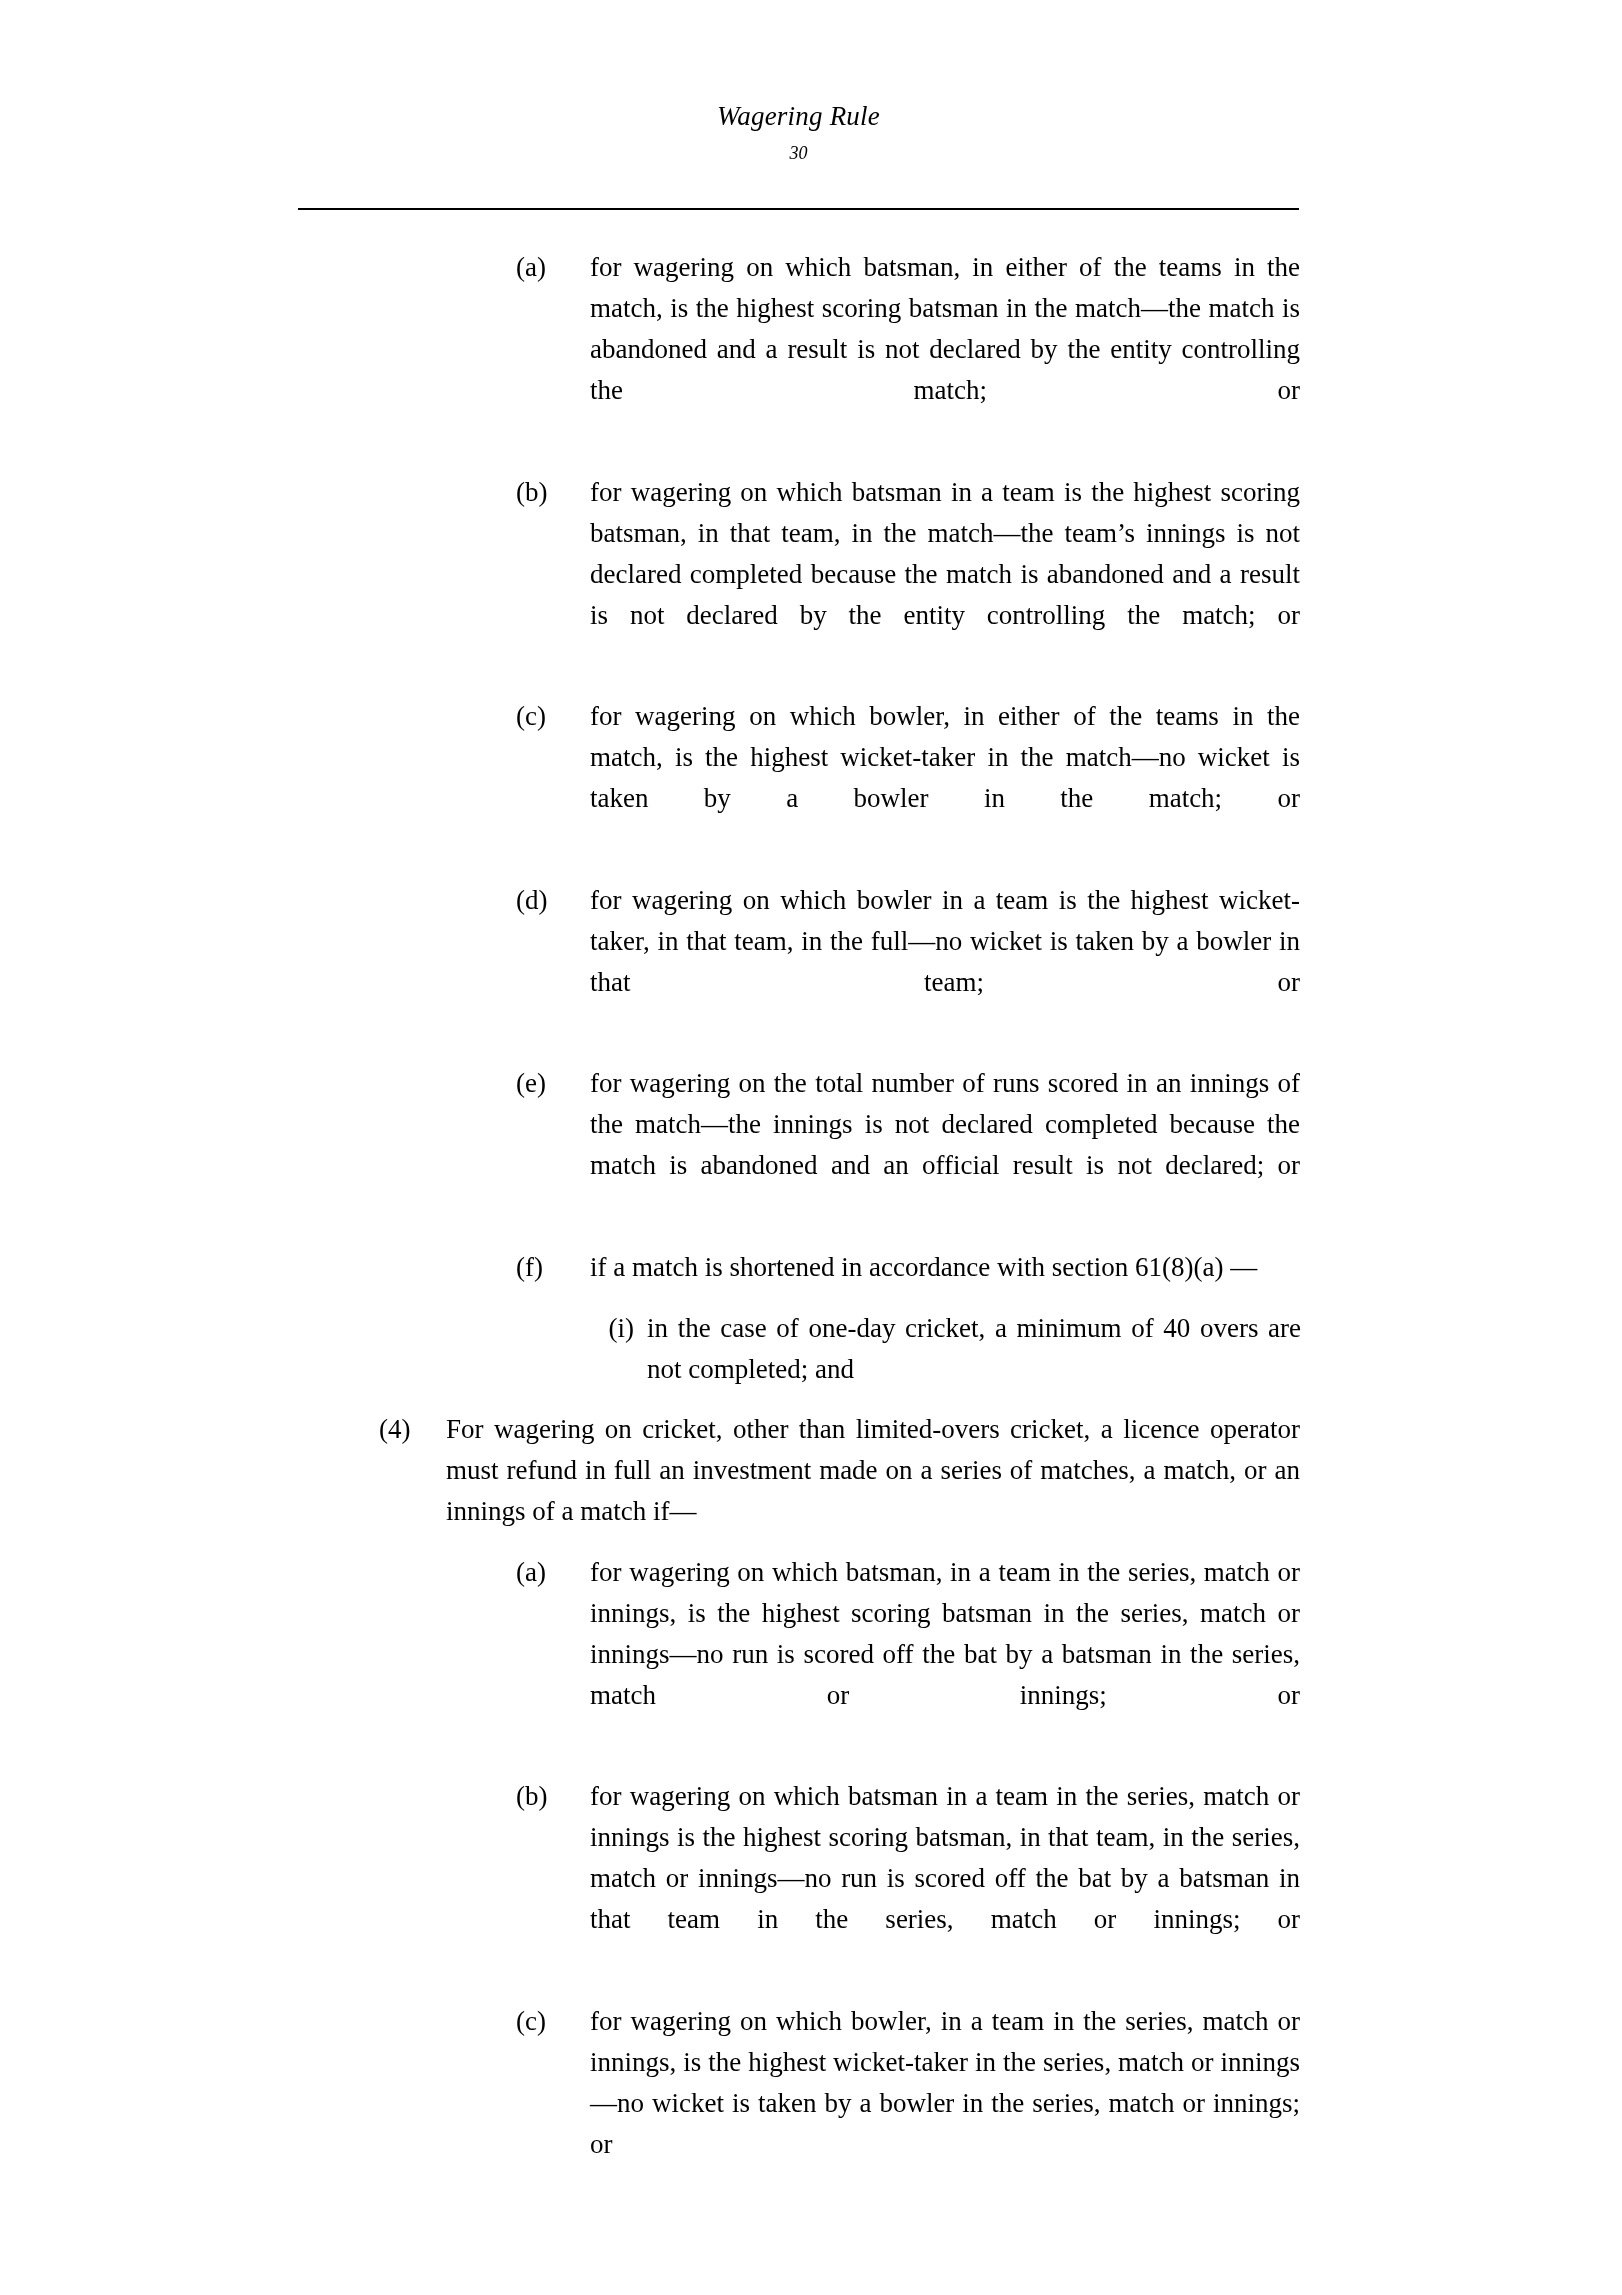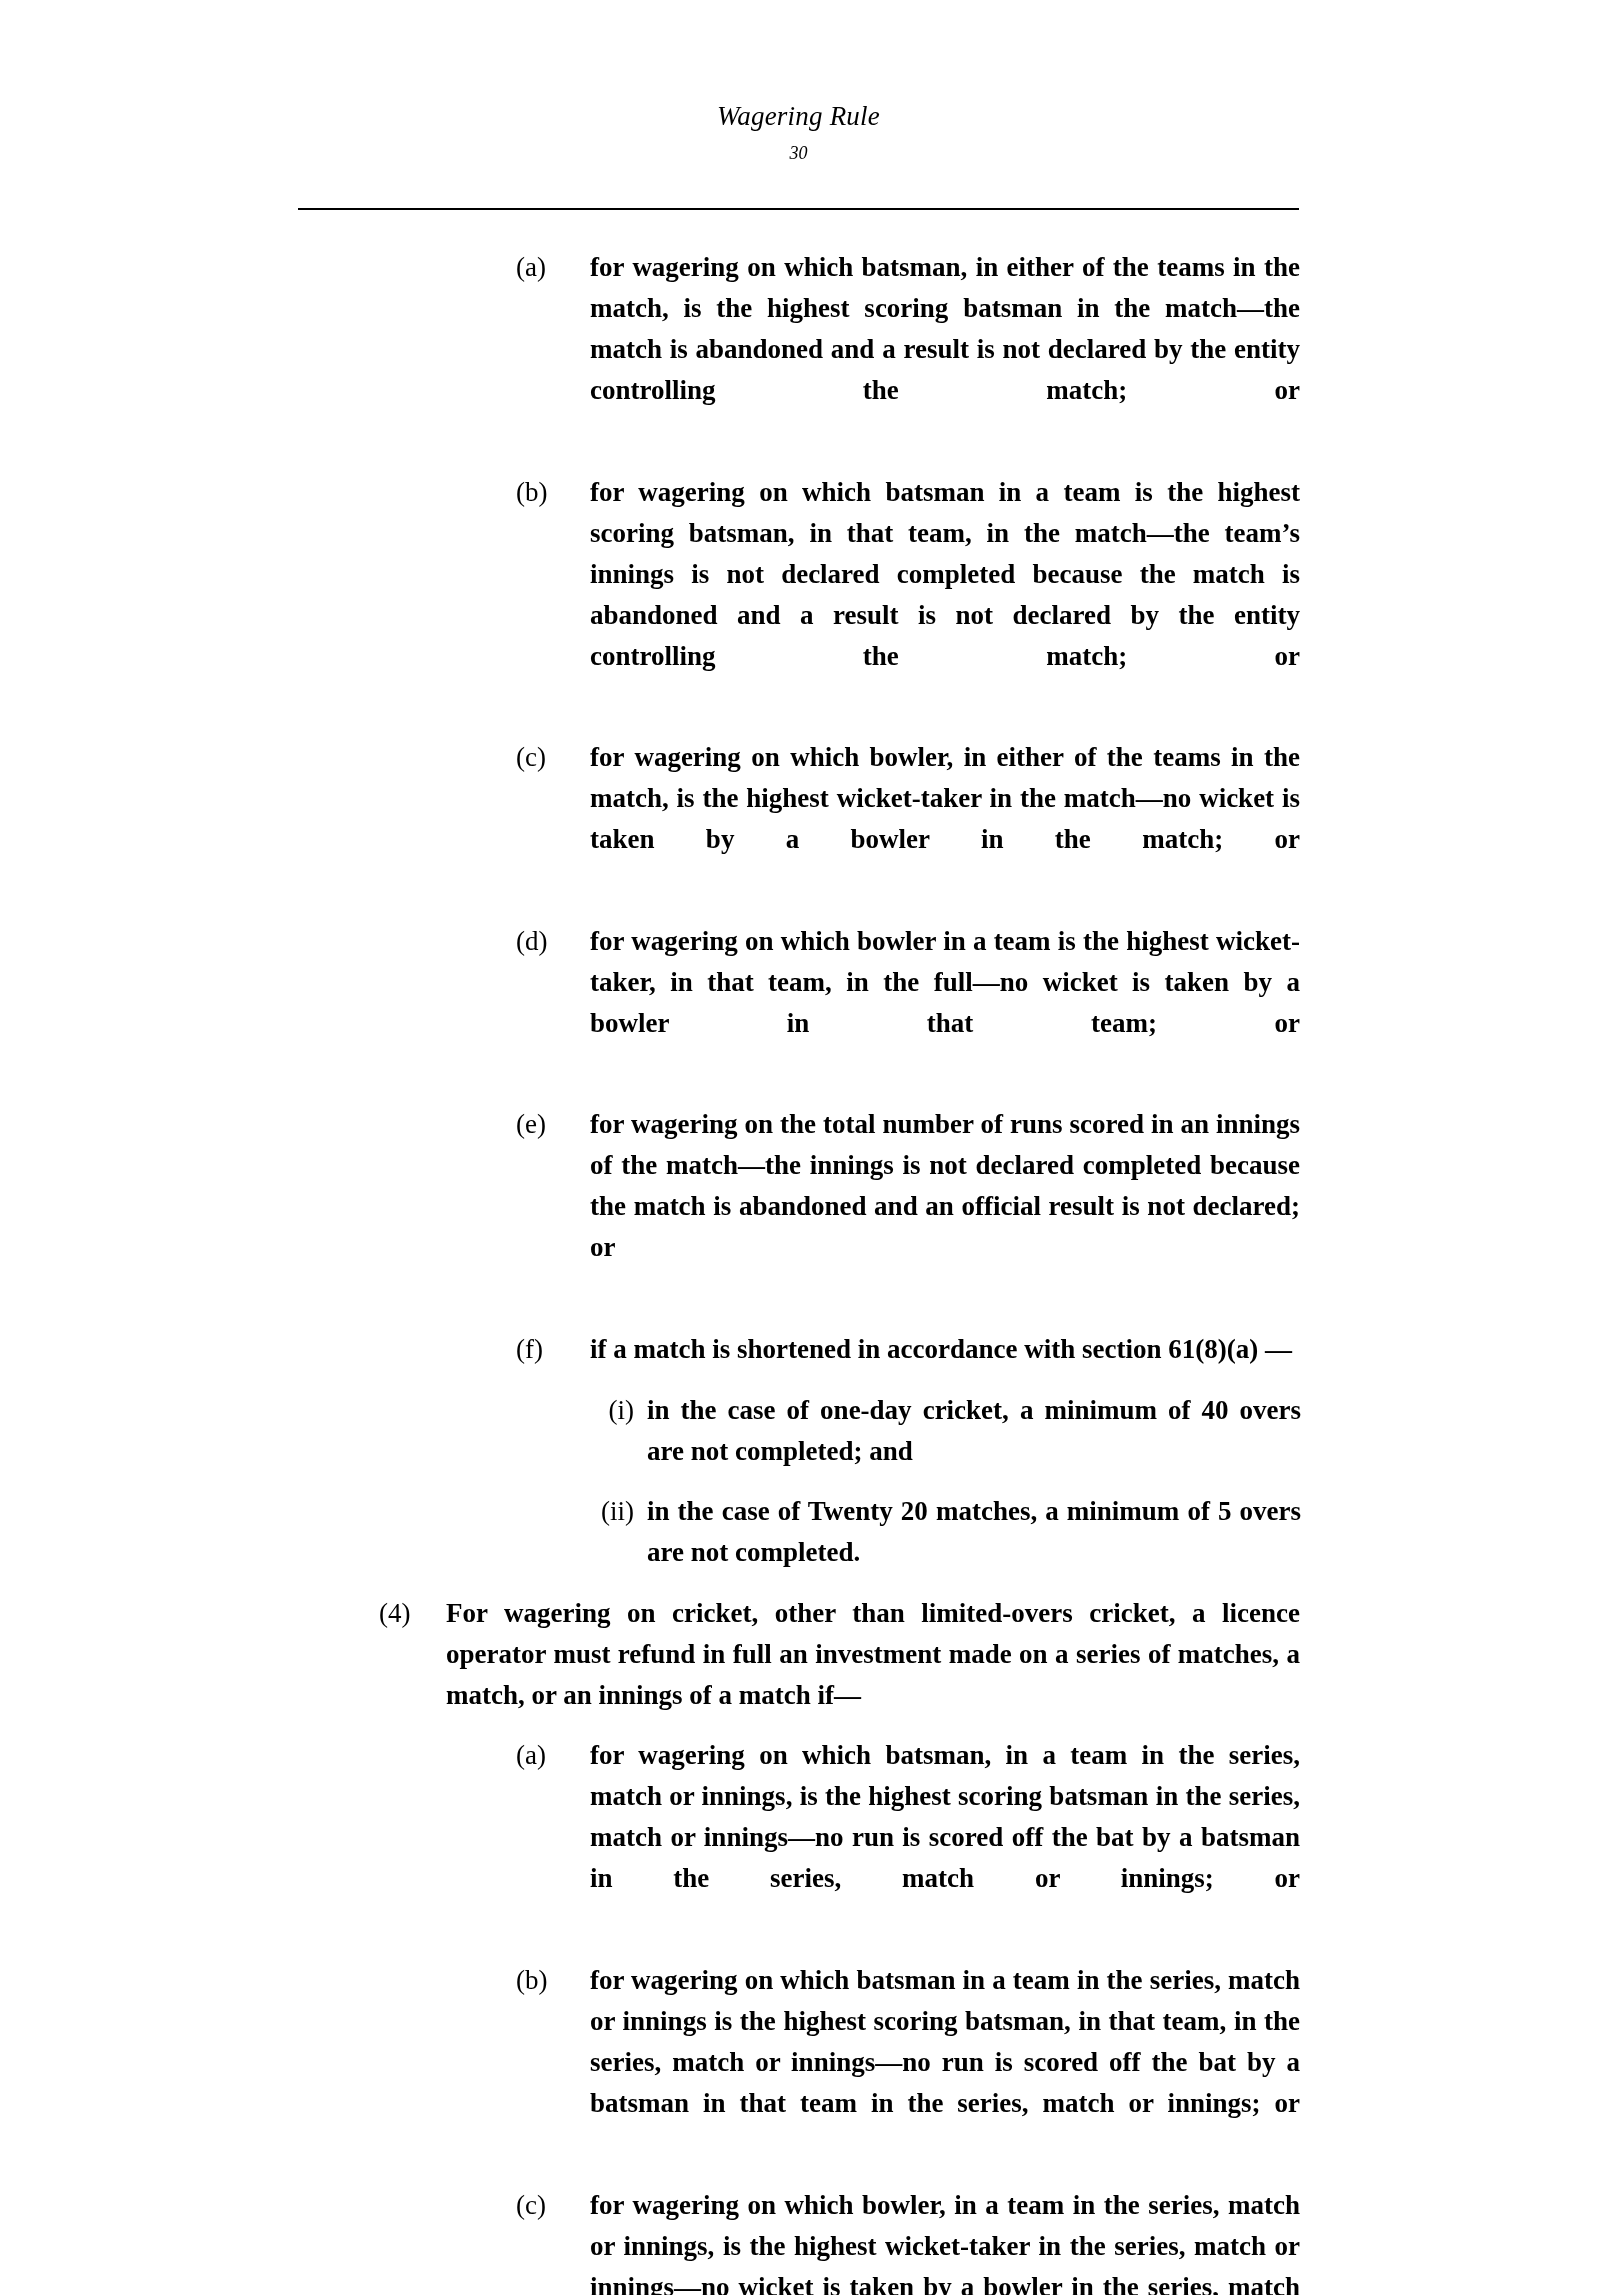--- a/index.html
+++ b/index.html
@@ -70,21 +70,20 @@
   }
   .item > .marker {
     position: absolute;
     top: 0;
     text-align: left;
     white-space: nowrap;
   }
   .item > .text {
     display: block;
     text-align: justify;
-    font-weight: bold;
   }
   .item > .text::after {
     content: "";
     display: inline-block;
     width: 100%;
   }
   .item.last > .text::after { content: none; }
 
   
   .lvl-num {
@@ -153,24 +152,20 @@
     <div class="item lvl-alpha last">
       <span class="marker">(f)</span>
       <span class="text">if a match is shortened in accordance with section 61(8)(a) —</span>
     </div>
 
     <div class="item lvl-roman last">
       <span class="marker">(i)</span>
       <span class="text">in the case of one-day cricket, a minimum of 40 overs are not completed; and</span>
     </div>
 
-    <div class="item lvl-roman last">
-      <span class="marker">(ii)</span>
-      <span class="text">in the case of Twenty 20 matches, a minimum of 5 overs are not completed.</span>
-    </div>
 
     <div class="item lvl-num last">
       <span class="marker">(4)</span>
       <span class="text">For wagering on cricket, other than limited-overs cricket, a licence operator must refund in full an investment made on a series of matches, a match, or an innings of a match if—</span>
     </div>
 
     <div class="item lvl-alpha">
       <span class="marker">(a)</span>
       <span class="text">for wagering on which batsman, in a team in the series, match or innings, is the highest scoring batsman in the series, match or innings—no run is scored off the bat by a batsman in the series, match or innings; or</span>
     </div>

